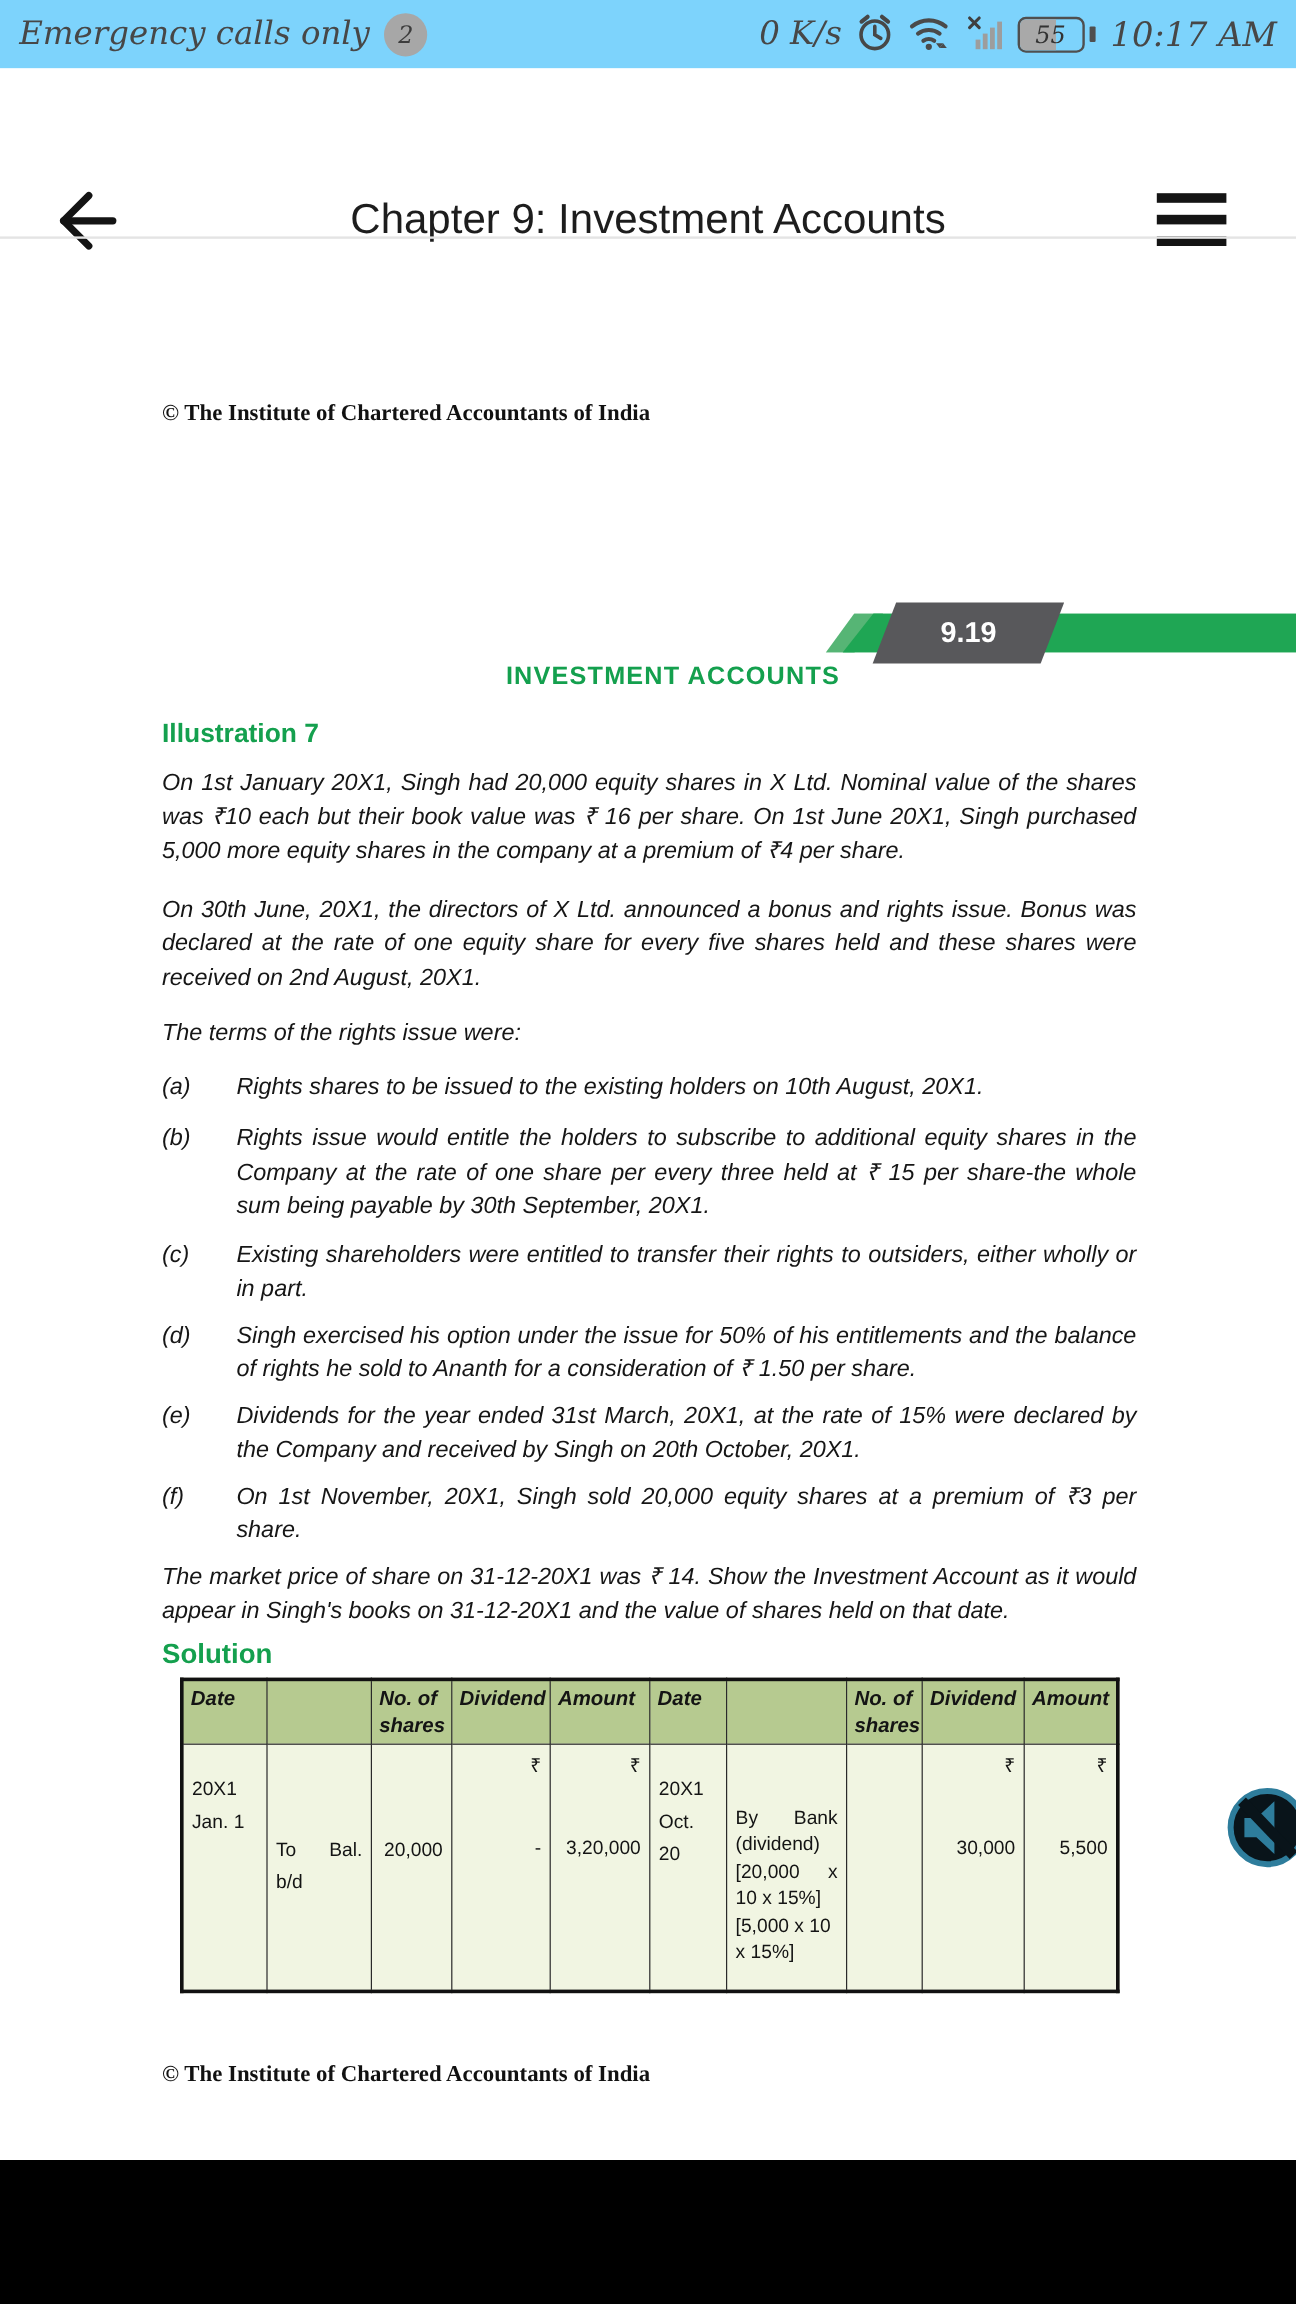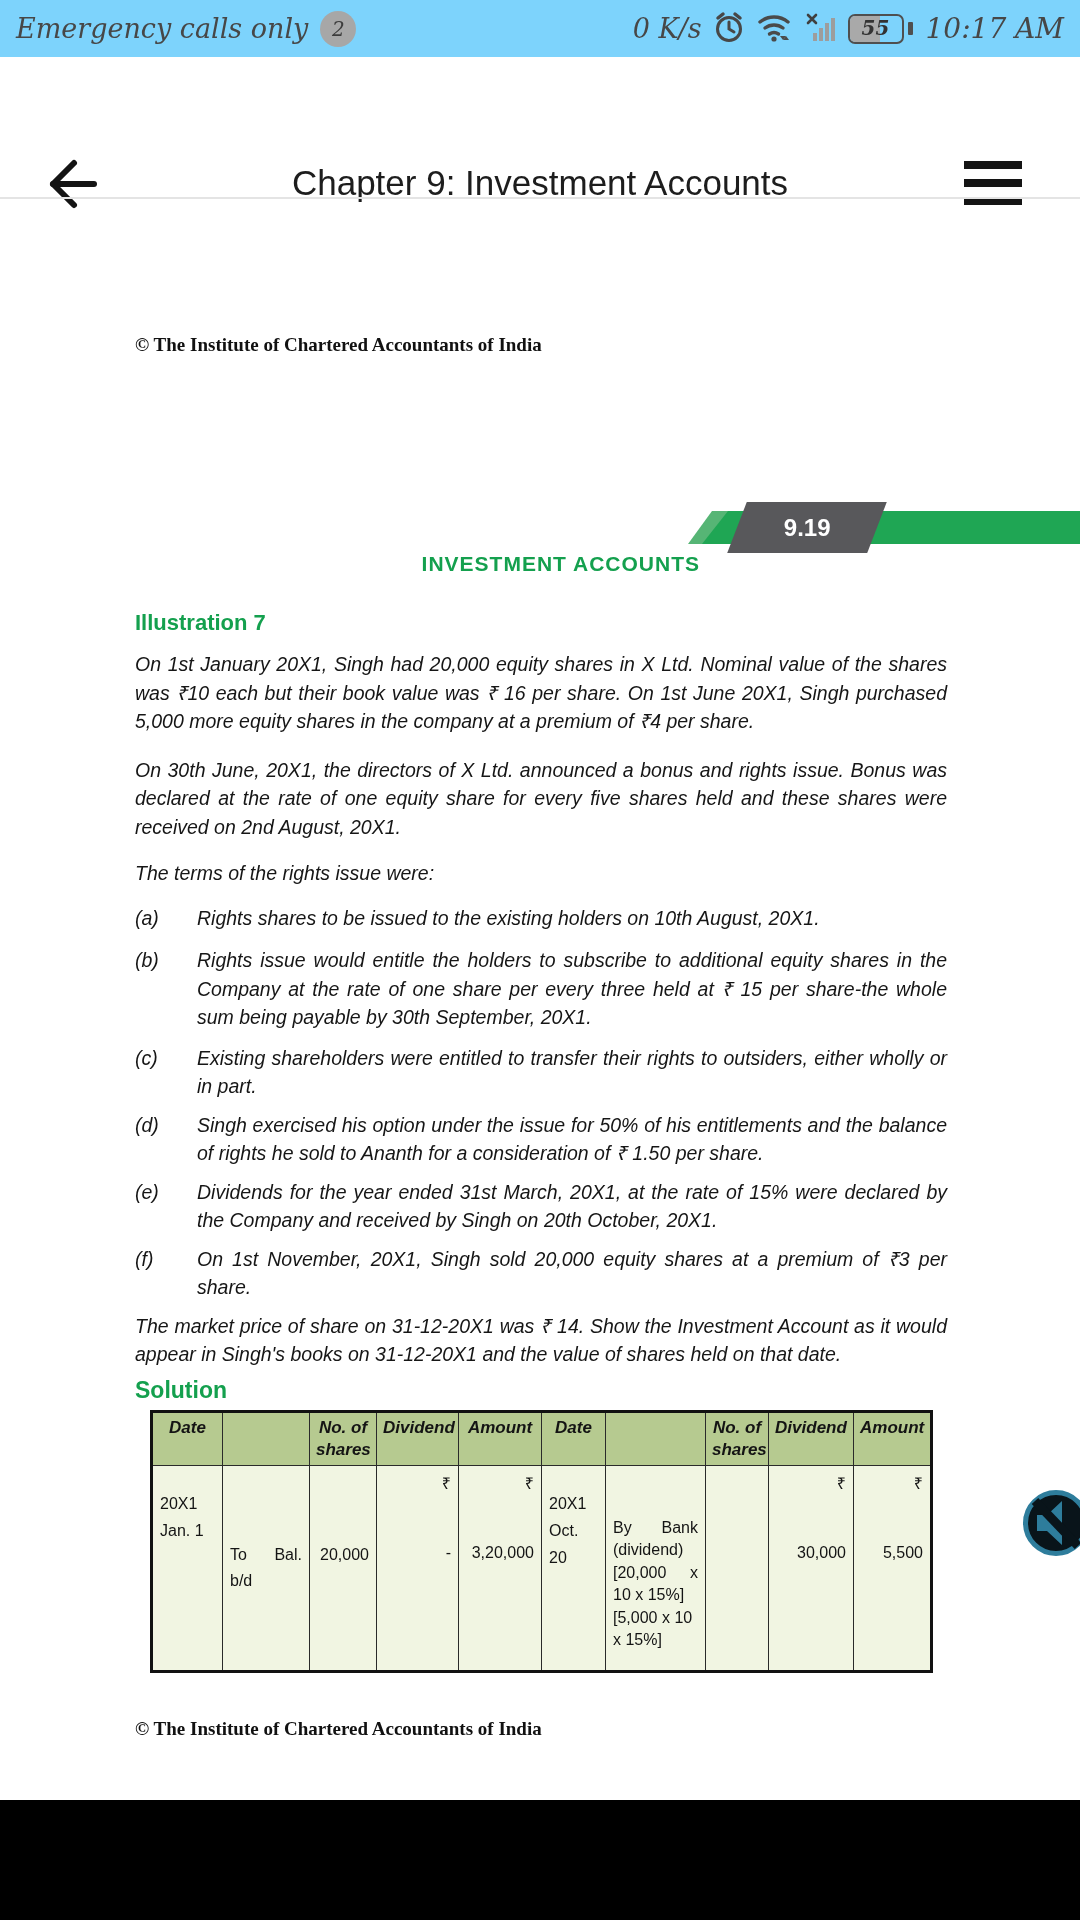--- a/index.html
+++ b/index.html
@@ -12,21 +12,21 @@
     background:#7dd3fc; display:flex; align-items:center; padding:0 16px;
     font-family:"DejaVu Serif", serif; font-style:italic; color:#474747; }
   .carrier { font-size:27px; }
   .notif-badge { width:36px; height:36px; border-radius:50%; background:#a7a7a7;
     color:#3c3c3c; font-size:20px; display:flex; align-items:center; justify-content:center;
     margin-left:12px; }
   .sb-spacer { flex:1; }
   .sb-right { display:flex; align-items:center; gap:9px; }
   .speed { font-size:27px; }
   .battery { position:relative; width:56px; height:30px; border:2px solid #4f4f4f;
-    border-radius:7px; display:flex; align-items:flex-start; justify-content:center; overflow:hidden;font-weight:bold; }
+    border-radius:7px; display:flex; align-items:center; justify-content:center; overflow:hidden; }
   .battery-fill { position:absolute; left:0; top:0; bottom:0; width:58%; background:#a9a9a9; }
   .battery-num { position:relative; font-size:20px; color:#333; z-index:1; }
   .battery-nub { width:5px; height:13px; background:#4f4f4f; border-radius:1px; margin-left:-5px; }
   .time { font-size:28px; margin-left:4px; }
 
   
   .app-bar { position:absolute; top:57px; left:0; width:1080px; height:140px; background:#ffffff; }
   .app-bar-divider { position:absolute; top:197px; left:0; width:1080px; height:2px; background:#e4e4e4; }
   .back-btn { position:absolute; left:42px; top:99px; width:56px; height:56px; cursor:pointer; }
   .app-title { position:absolute; top:106px; left:0; width:1080px; text-align:center;
@@ -47,41 +47,41 @@
     background:#56b575; clip-path:polygon(24px 0, 48px 0, 24px 100%, 0 100%); }
   .banner-band { position:absolute; left:702px; top:511px; width:378px; height:33px;
     background:#1fa654; clip-path:polygon(26px 0, 100% 0, 100% 100%, 0 100%); }
   .banner-plate { position:absolute; left:737px; top:502px; width:140px; height:51px;
     background:#58585b; transform:skewX(-21deg); display:flex; align-items:center; justify-content:center; }
   .banner-page { transform:skewX(21deg); color:#fff; font-weight:bold; font-size:24px; }
 
   
   .doc { position:absolute; left:135px; top:598px; width:812px; color:#161616; }
   .green-head { color:#14a04e; font-weight:bold; font-size:22px; }
-  .h-illus { margin-bottom:14px;margin-top:12px; }
+  .h-illus { margin-bottom:14px; }
   .doc p { font-style:italic; font-size:19.5px; line-height:28.5px; text-align:justify; }
   .p1 { margin-bottom:20px; }
   .p2 { margin-bottom:18px; }
   .p3 { margin-bottom:16px; text-align:center; }
   .li { display:flex; font-style:italic; font-size:19.5px; line-height:28.5px; }
   .li .lbl { width:62px; flex:none; }
   .li .txt { flex:1; text-align:justify; }
   .li-a { margin-bottom:14px; } .li-b { margin-bottom:12px; } .li-c { margin-bottom:10px; }
   .li-d { margin-bottom:10px; } .li-e { margin-bottom:10px; } .li-f { margin-bottom:10px; }
   .closing { margin-bottom:8px; }
   .h-sol { margin-bottom:6px; font-size:23px; }
   .tbl-title { width:780px; margin-left:15px; text-align:center; font-weight:bold;
     font-size:21px; color:#0f0f0f; margin-bottom:7px; }
 
   
   table.acct { border-collapse:collapse; margin-left:15px; width:780px;
     border:3px solid #111; background:#f1f5e2; table-layout:fixed;
     font-size:16px; color:#141414; }
   table.acct th { background:#b6ca90; font-weight:bold; font-style:italic; font-size:17px;
-    border:1px solid #2a2a2a; height:54px; text-align:center; padding:4px 6px; vertical-align:top; line-height:22px; }
+    border:1px solid #2a2a2a; height:54px; text-align:left; padding:4px 6px; vertical-align:top; line-height:22px; }
   table.acct td { border:1px solid #2a2a2a; vertical-align:top; padding:4px 7px; height:206px; }
   .rupee-line { text-align:right; font-size:16px; margin-top:2px; min-height:22px; }
   .cell-year { margin-top:20px; line-height:27px; }
   .cell-date { line-height:27px; }
   .num { text-align:right; }
   .mt-main { margin-top:72px; line-height:26px; }
   .mt-after-rupee { margin-top:46px; line-height:26px; }
   .jrow { display:flex; justify-content:space-between; }
   .partic { line-height:26px; }
   .partic2 { line-height:22.5px; margin-top:47px; }

